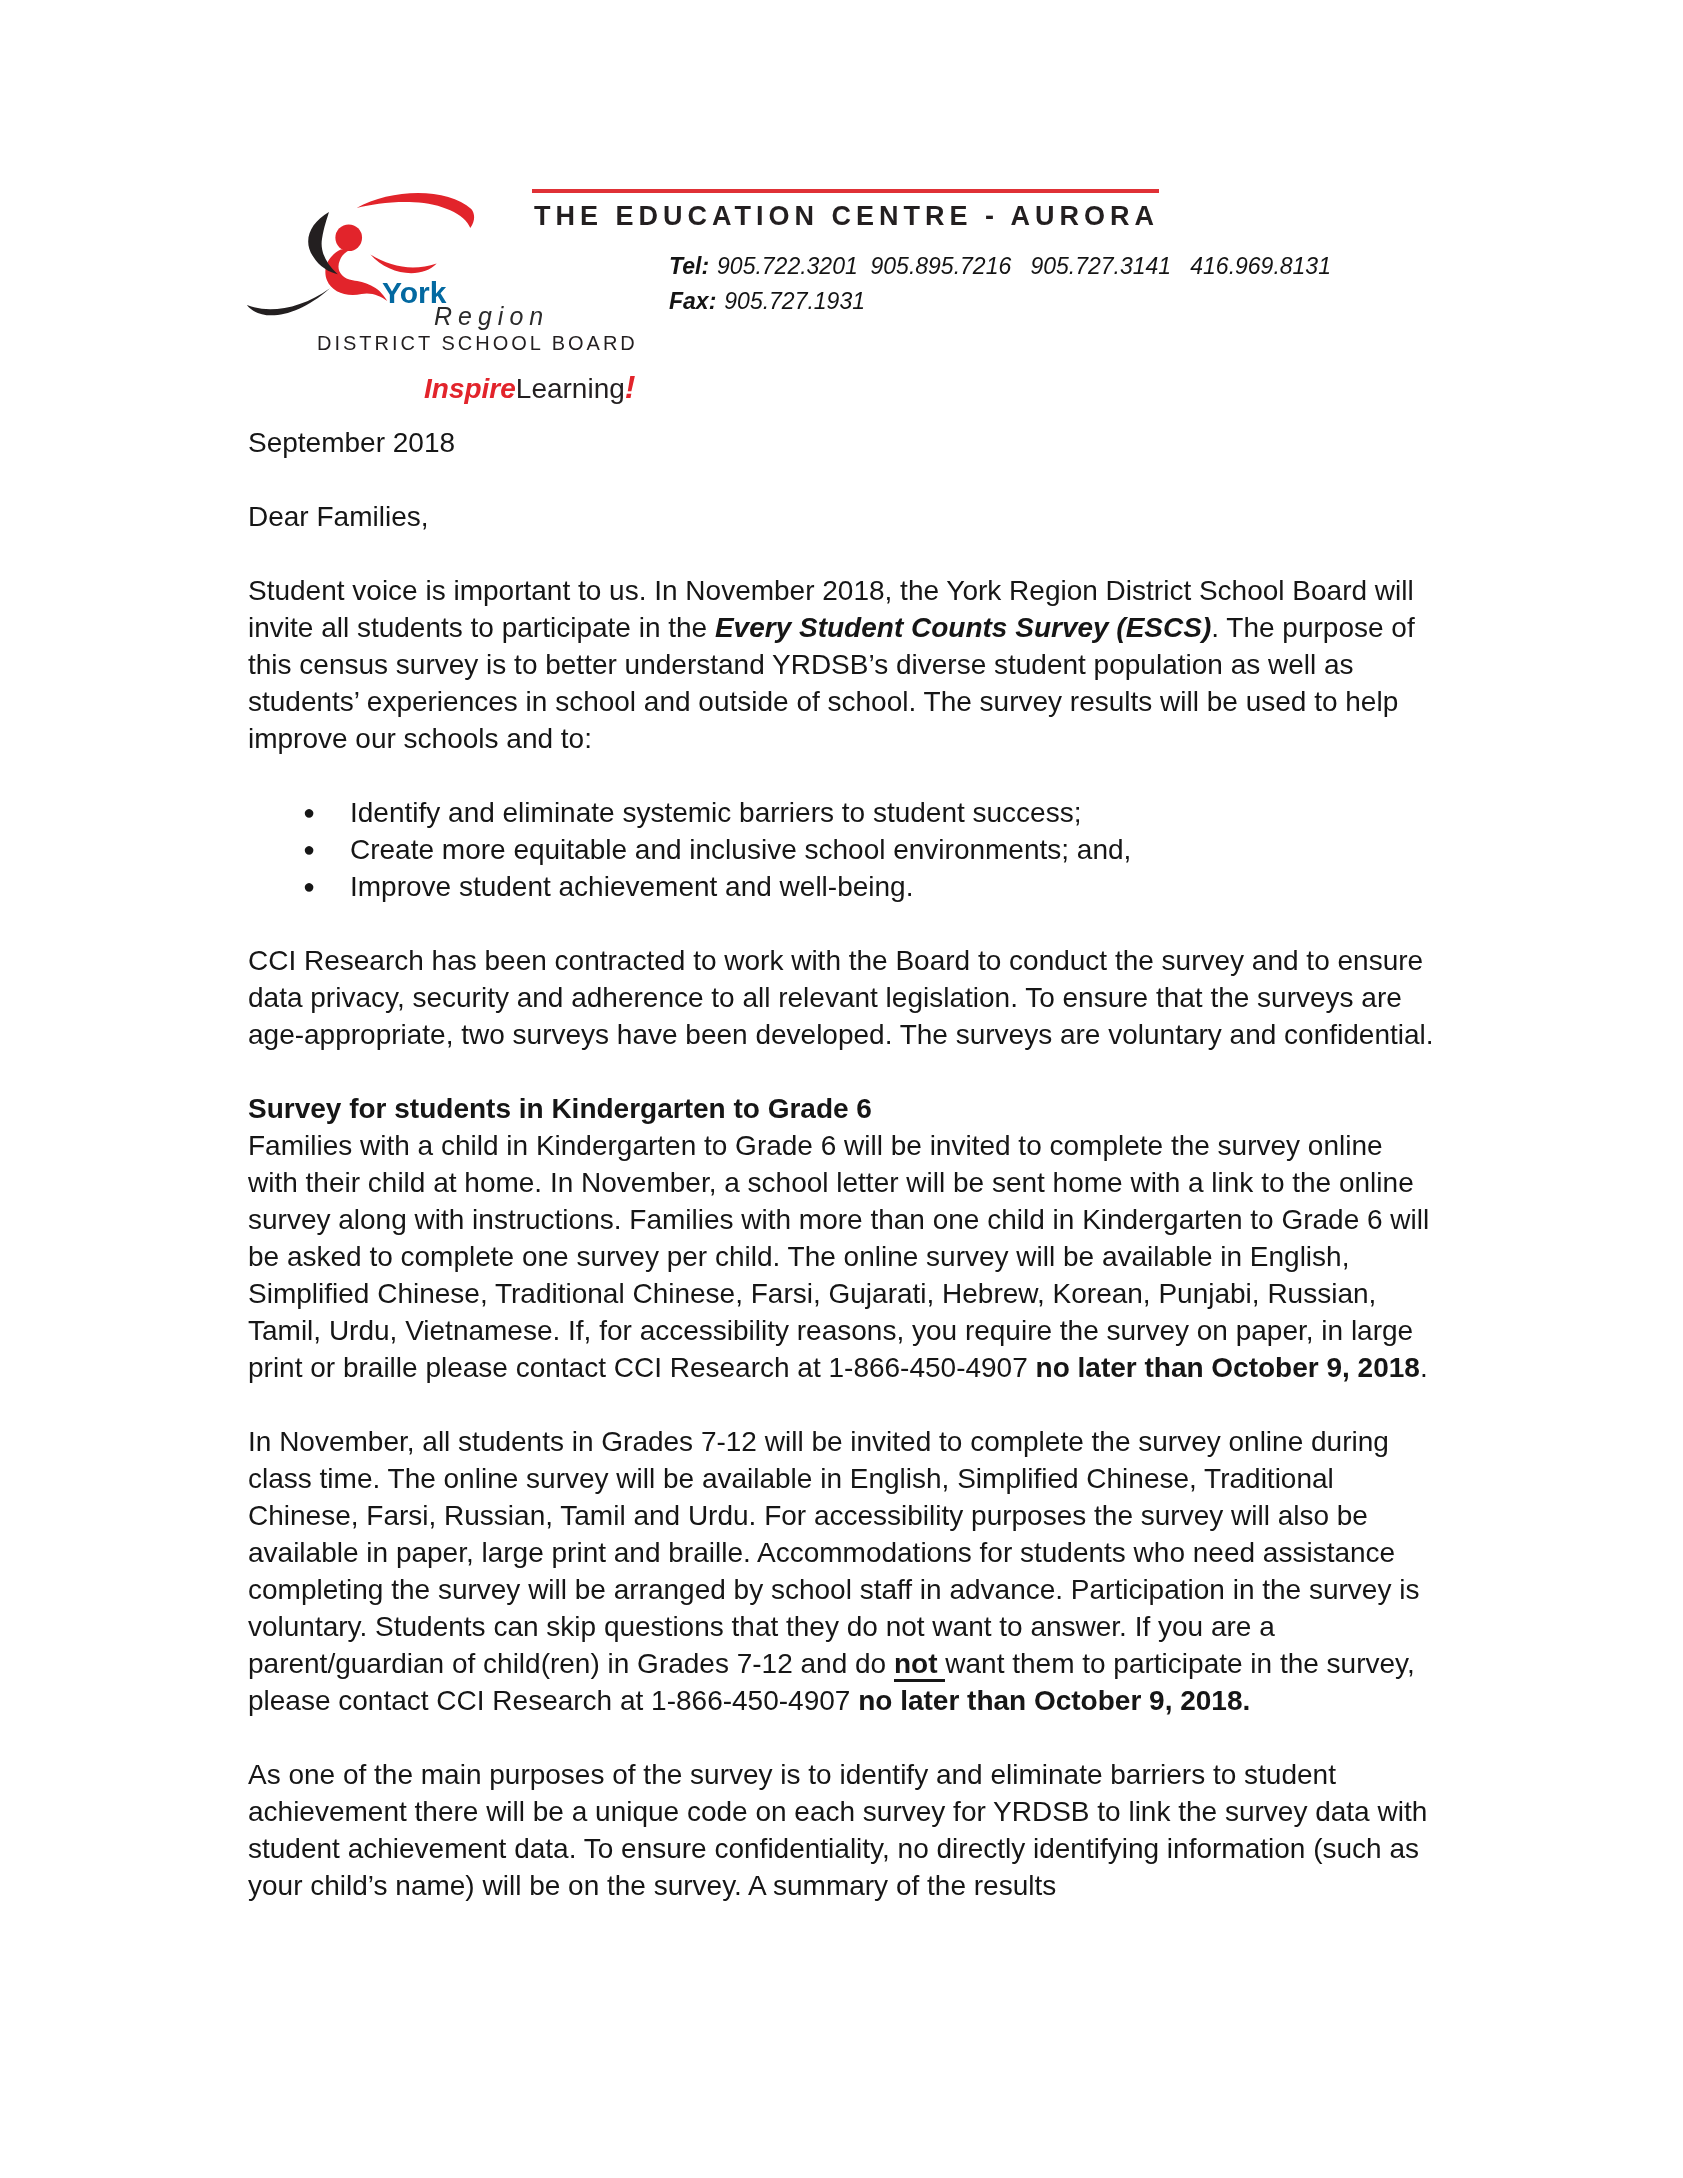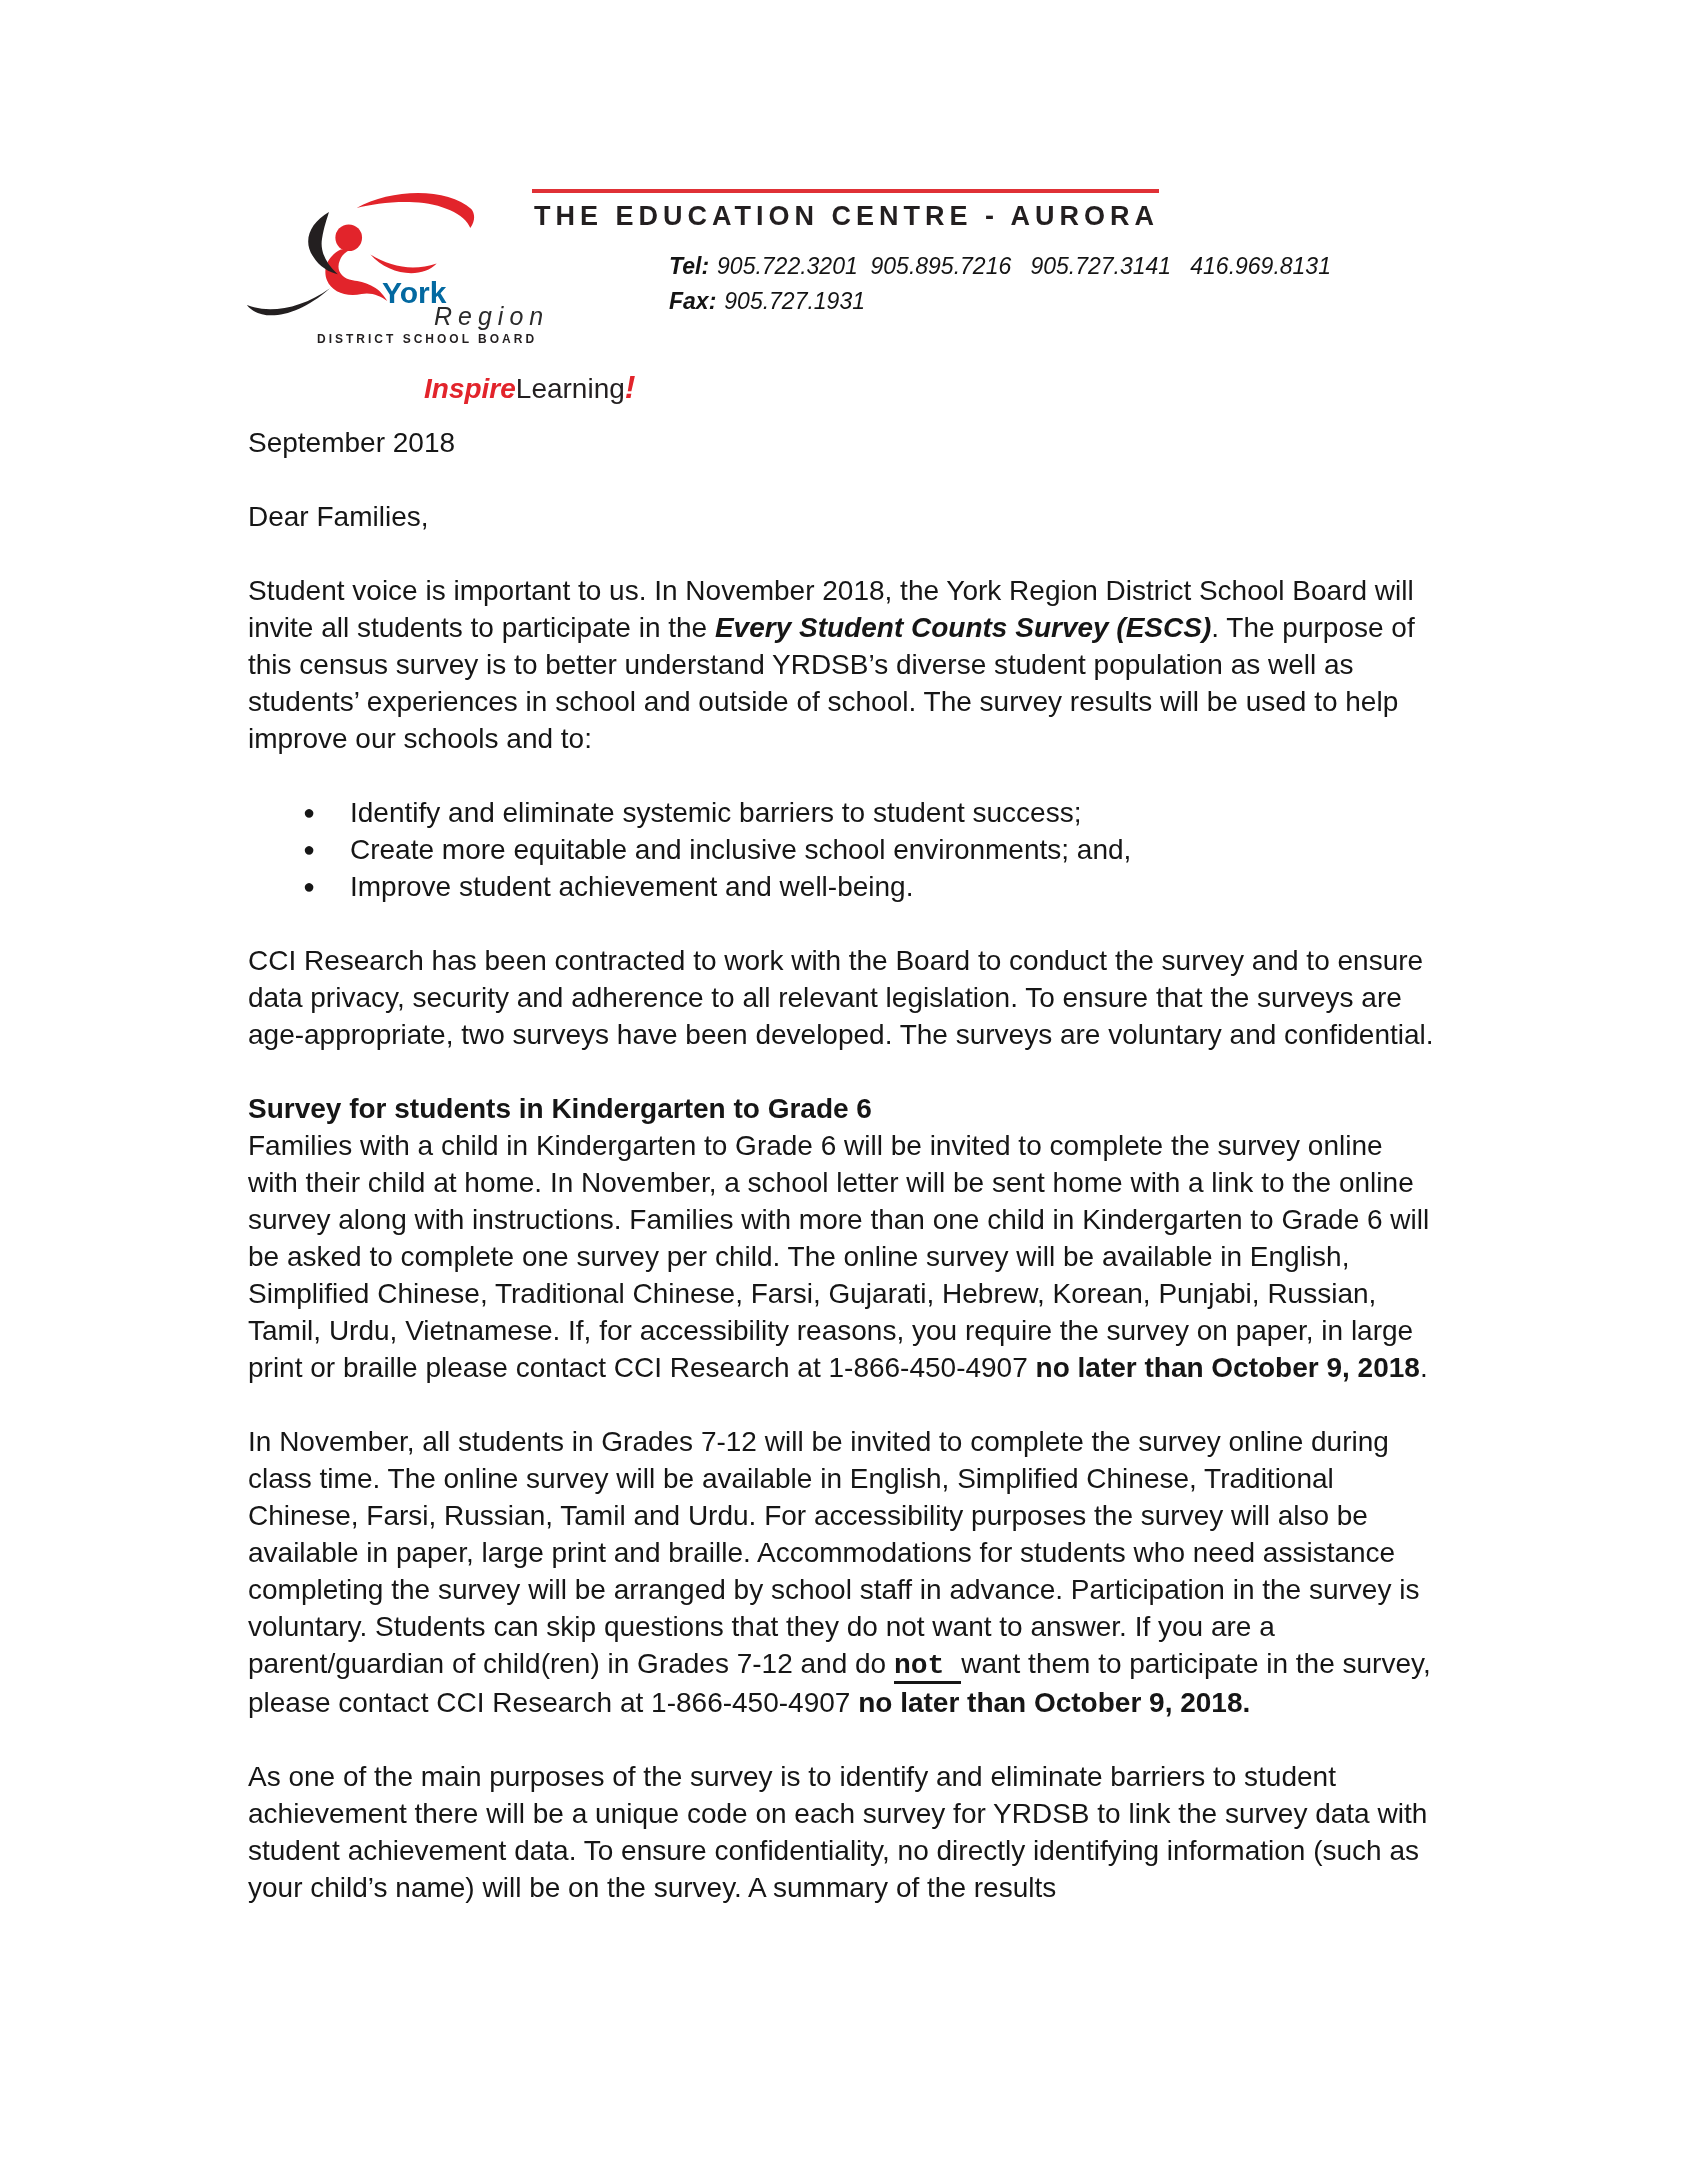--- a/index.html
+++ b/index.html
@@ -4,21 +4,21 @@
 <style>
   html,body { margin:0; padding:0; background:#ffffff; }
   body { font-family:"Liberation Sans", sans-serif; }
   .page { position:relative; width:1683px; height:2178px; background:#ffffff; overflow:hidden; color:#1a1a1a; }
 
   
   .logo { position:absolute; left:238px; top:193px; width:376px; height:203px; }
   .logo svg { position:absolute; left:0; top:0; }
   .logo-york { position:absolute; left:144px; top:83px; font-size:30px; font-weight:bold; color:#0369a1; letter-spacing:0px; }
   .logo-region { position:absolute; left:196px; top:109px; font-size:25px; font-style:italic; font-weight:normal; letter-spacing:6px; color:#2b2b2b; }
-  .logo-district { position:absolute; left:79px; top:139px; font-size:12px; font-weight:bold; letter-spacing:3px; color:#231f20; white-space:nowrap; }
+  .logo-district { position:absolute; left:79px; top:139px; font-size:20px; font-weight:normal; letter-spacing:3px; color:#231f20; white-space:nowrap; }
   .logo-tagline { position:absolute; left:186px; top:160px; font-size:28px; white-space:nowrap;margin-top:16px; }
   .tag-inspire { font-weight:bold; font-style:italic; color:#e2242b; }
   .tag-learning { font-weight:normal; color:#231f20; }
   .tag-bang { font-weight:bold; font-style:italic; color:#e2242b; font-size:32px; }
 
   .edu-rule { position:absolute; left:532px; top:189px; width:627px; height:4px; background:#e03136; }
   .edu-title { position:absolute; left:534px; top:201px; width:653px; font-size:27px; font-weight:bold; letter-spacing:5px; color:#231f20; white-space:nowrap; }
 
   .contact { position:absolute; left:669px; top:249px; font-style:italic; font-size:23px; line-height:35px; color:#141414; }
   .clabel { font-weight:bold; margin-right:8px; }
@@ -28,21 +28,21 @@
   .letter { position:absolute; left:248px; top:424px; width:1188px; font-size:28px; line-height:37px; color:#161616; }
   .letter p { margin:0 0 37px 0; }
   .letter ul { margin:0 0 37px 0; padding:0; list-style:none; }
   .letter li { position:relative; padding-left:102px; }
   .letter li::before { content:"\25CF"; position:absolute; left:55px; top:0px; font-size:20px; }
   .section { margin:0 0 37px 0; }
   .section h2 { margin:0; font-size:28px; line-height:37px; font-weight:bold; color:#161616; }
   .section p { margin:0; }
   .bi { font-weight:bold; font-style:italic; }
   .b { font-weight:bold; }
-  .u { border-bottom:3px solid #161616;font-family:Liberation Mono, monospace; }
+  .u { border-bottom:3px solid #161616; }
 </style>
 </head>
 <body>
 
 <div class="page">
 
   <div>
 
     <div class="logo">
       <svg width="257" height="134" viewBox="0 0 260 135" aria-hidden="true">

